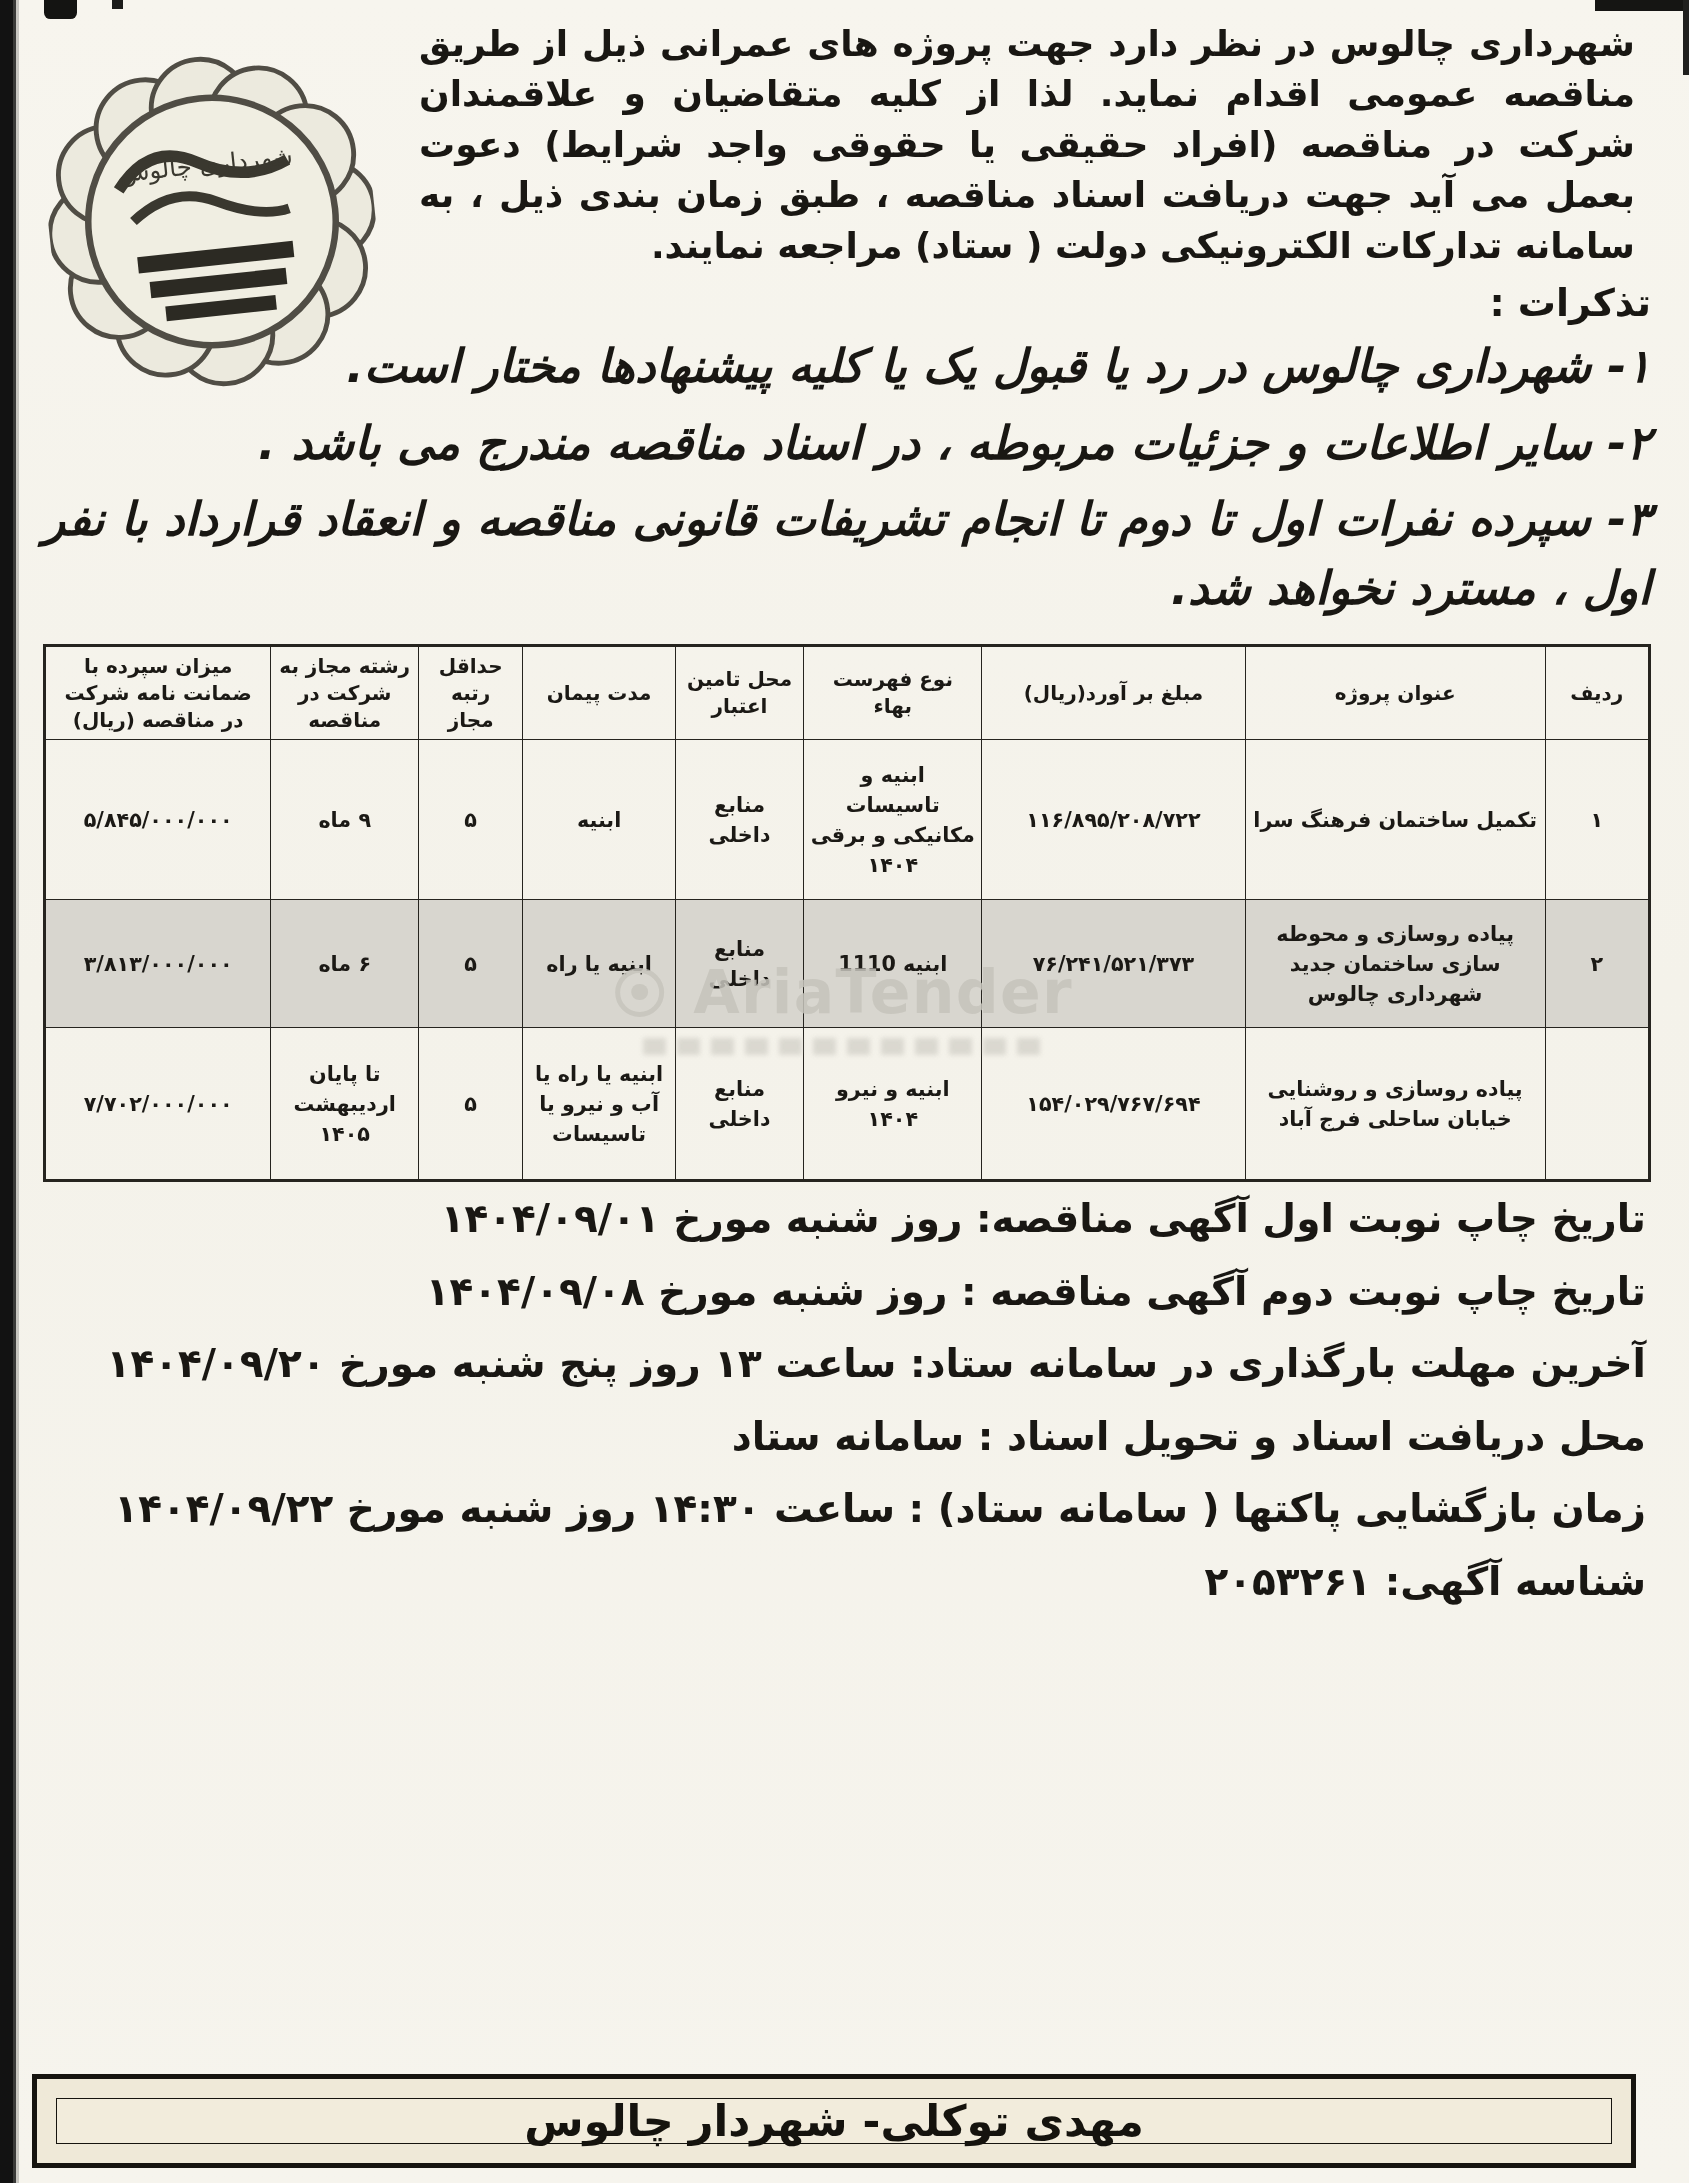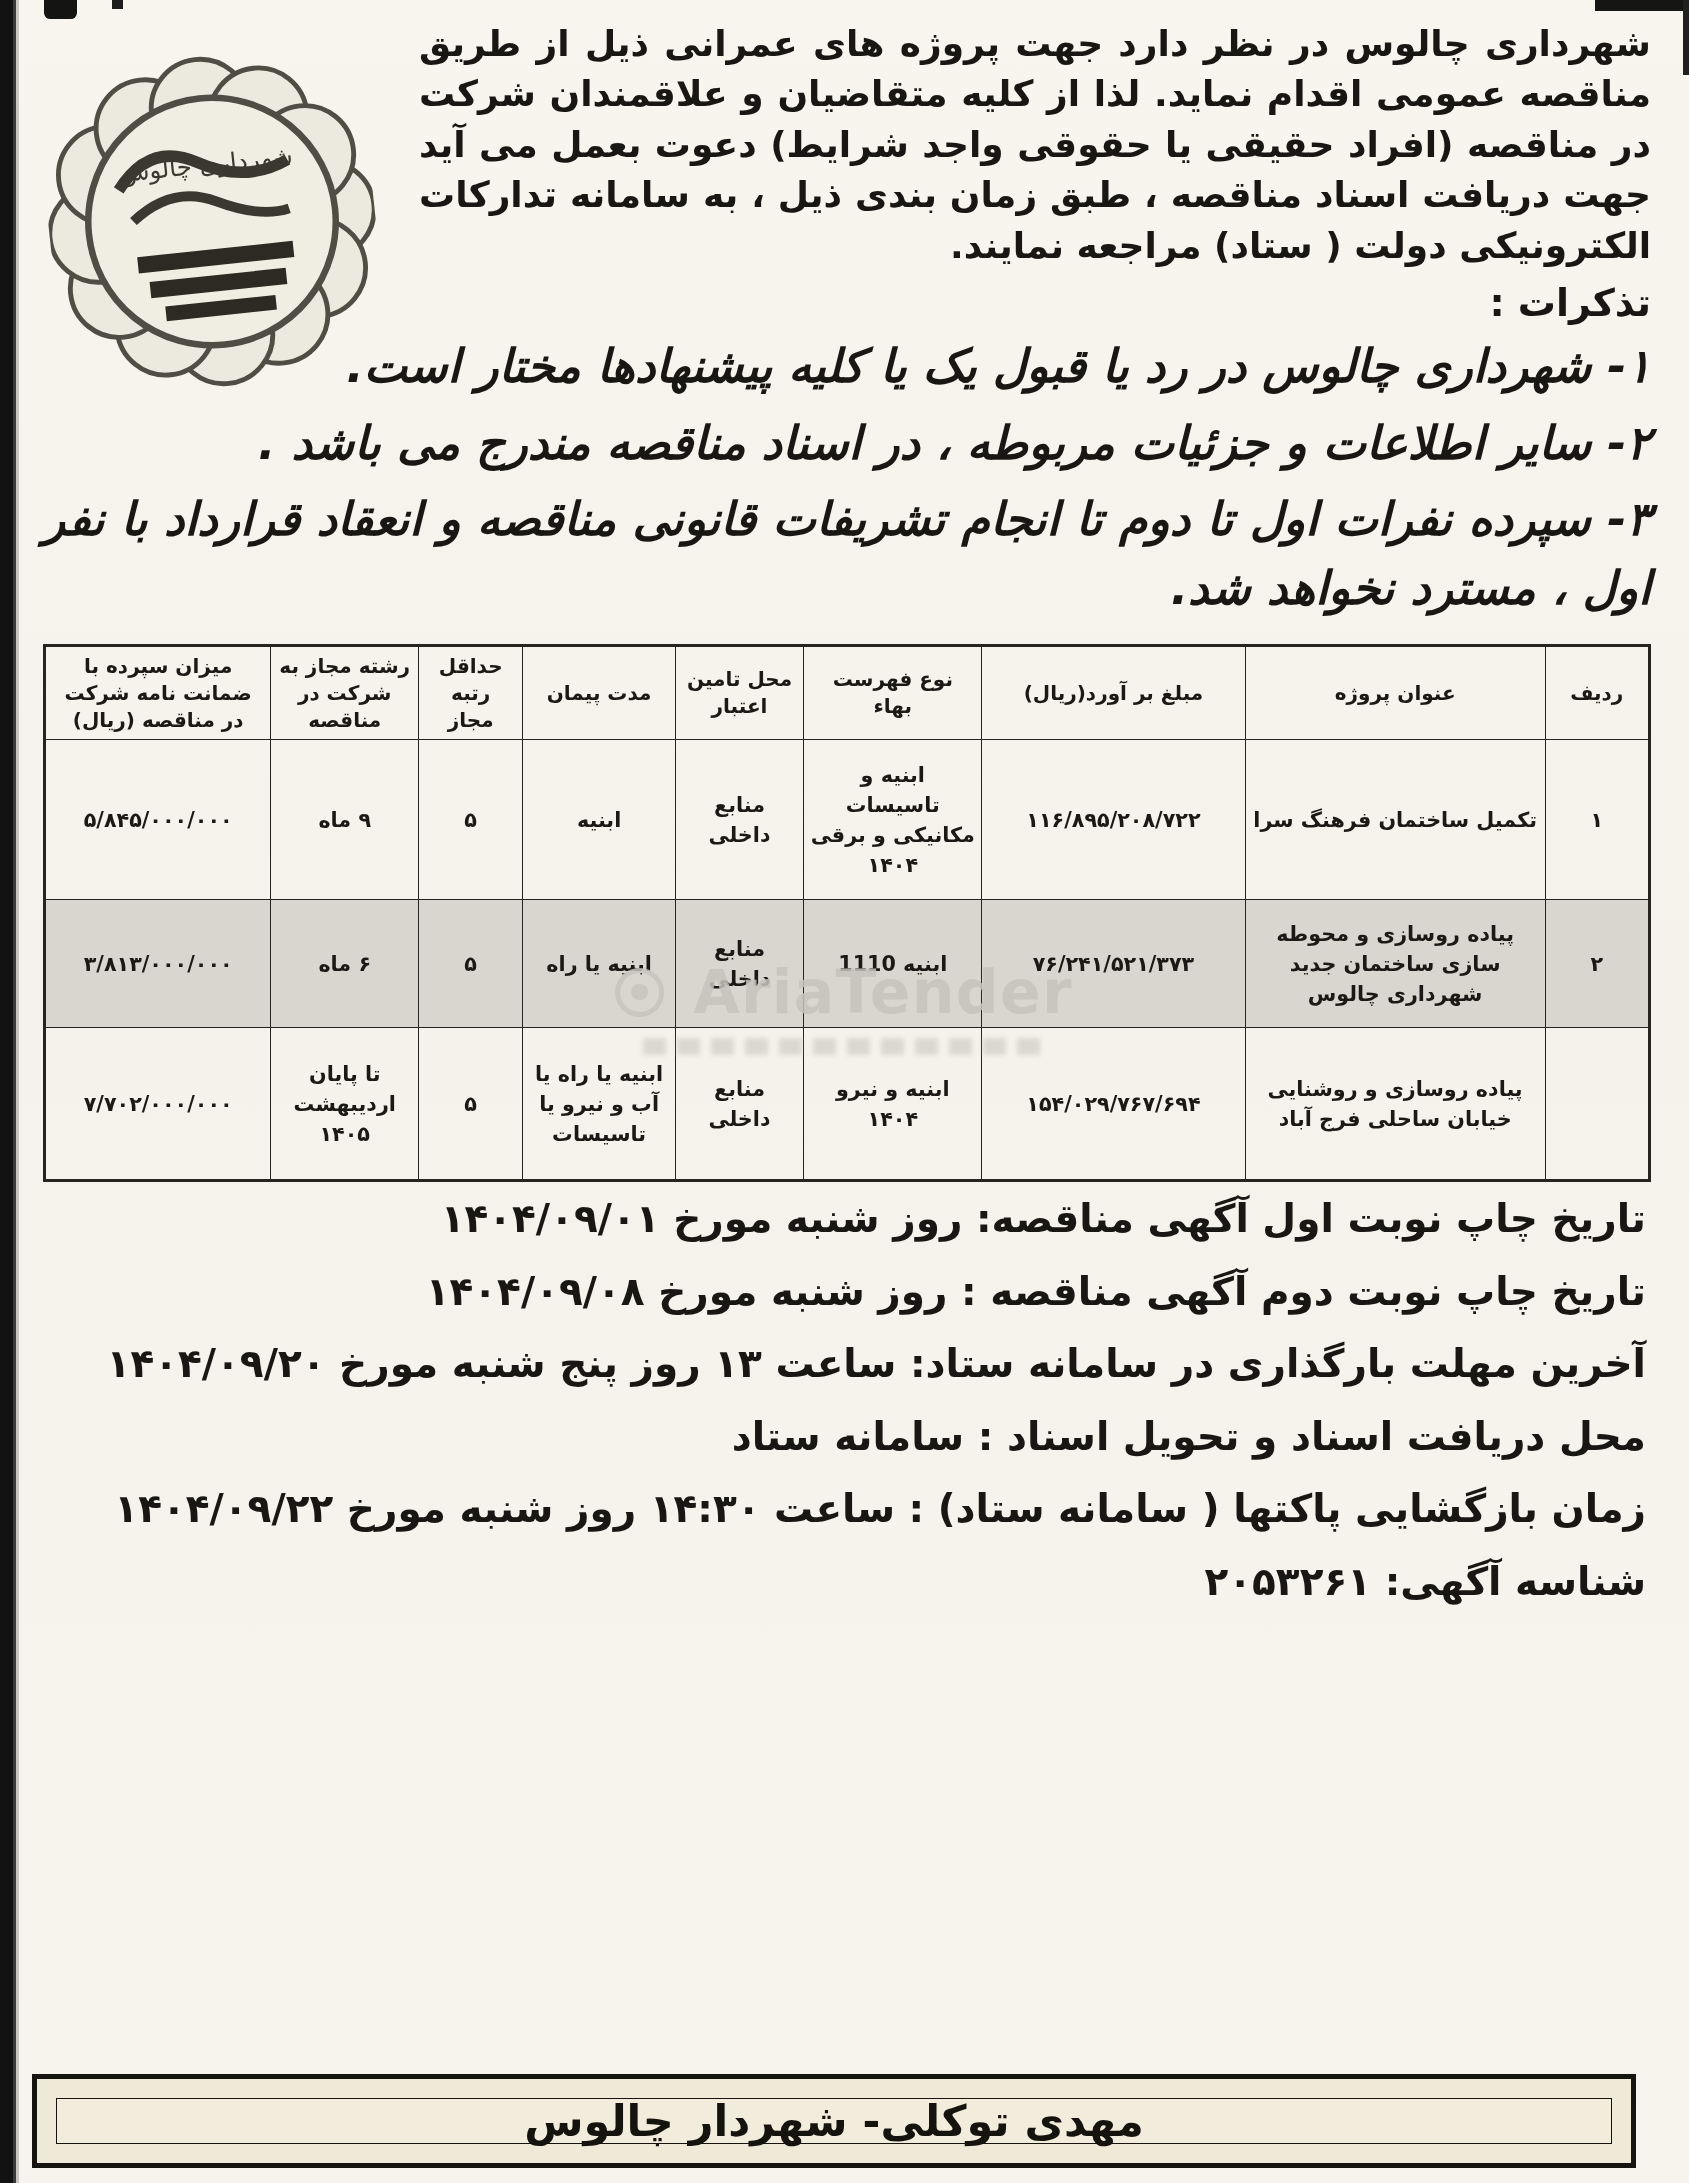--- a/index.html
+++ b/index.html
@@ -22,21 +22,21 @@
   .scan-strip-right{position:absolute;right:0;top:0;width:6.3px;height:75px;background:#20201e;}
 
   .content{position:absolute;inset:0;padding:19px 38px 19px 44px;}
 
   
   .logo-box{position:absolute;top:17.5px;left:50px;width:326px;height:407px;transform:rotate(-6deg);}
   .logo-box svg{width:100%;height:100%;}
 
   
   .intro{
-    margin:0 0 0 376px;
+    margin:0 16px 0 376px;
     font-size:36px;line-height:1.40;font-weight:700;
     text-align:justify;
   }
   .notes-title{margin:10px 0 3.8px;font-size:38px;font-weight:700;}
   .note{margin:7.5px 0;font-size:46px;line-height:1.5;font-weight:700;text-align:justify;font-style:italic;}
 
   
   table.tender{
     width:100%;margin-top:21px;
     border-collapse:collapse;table-layout:fixed;

